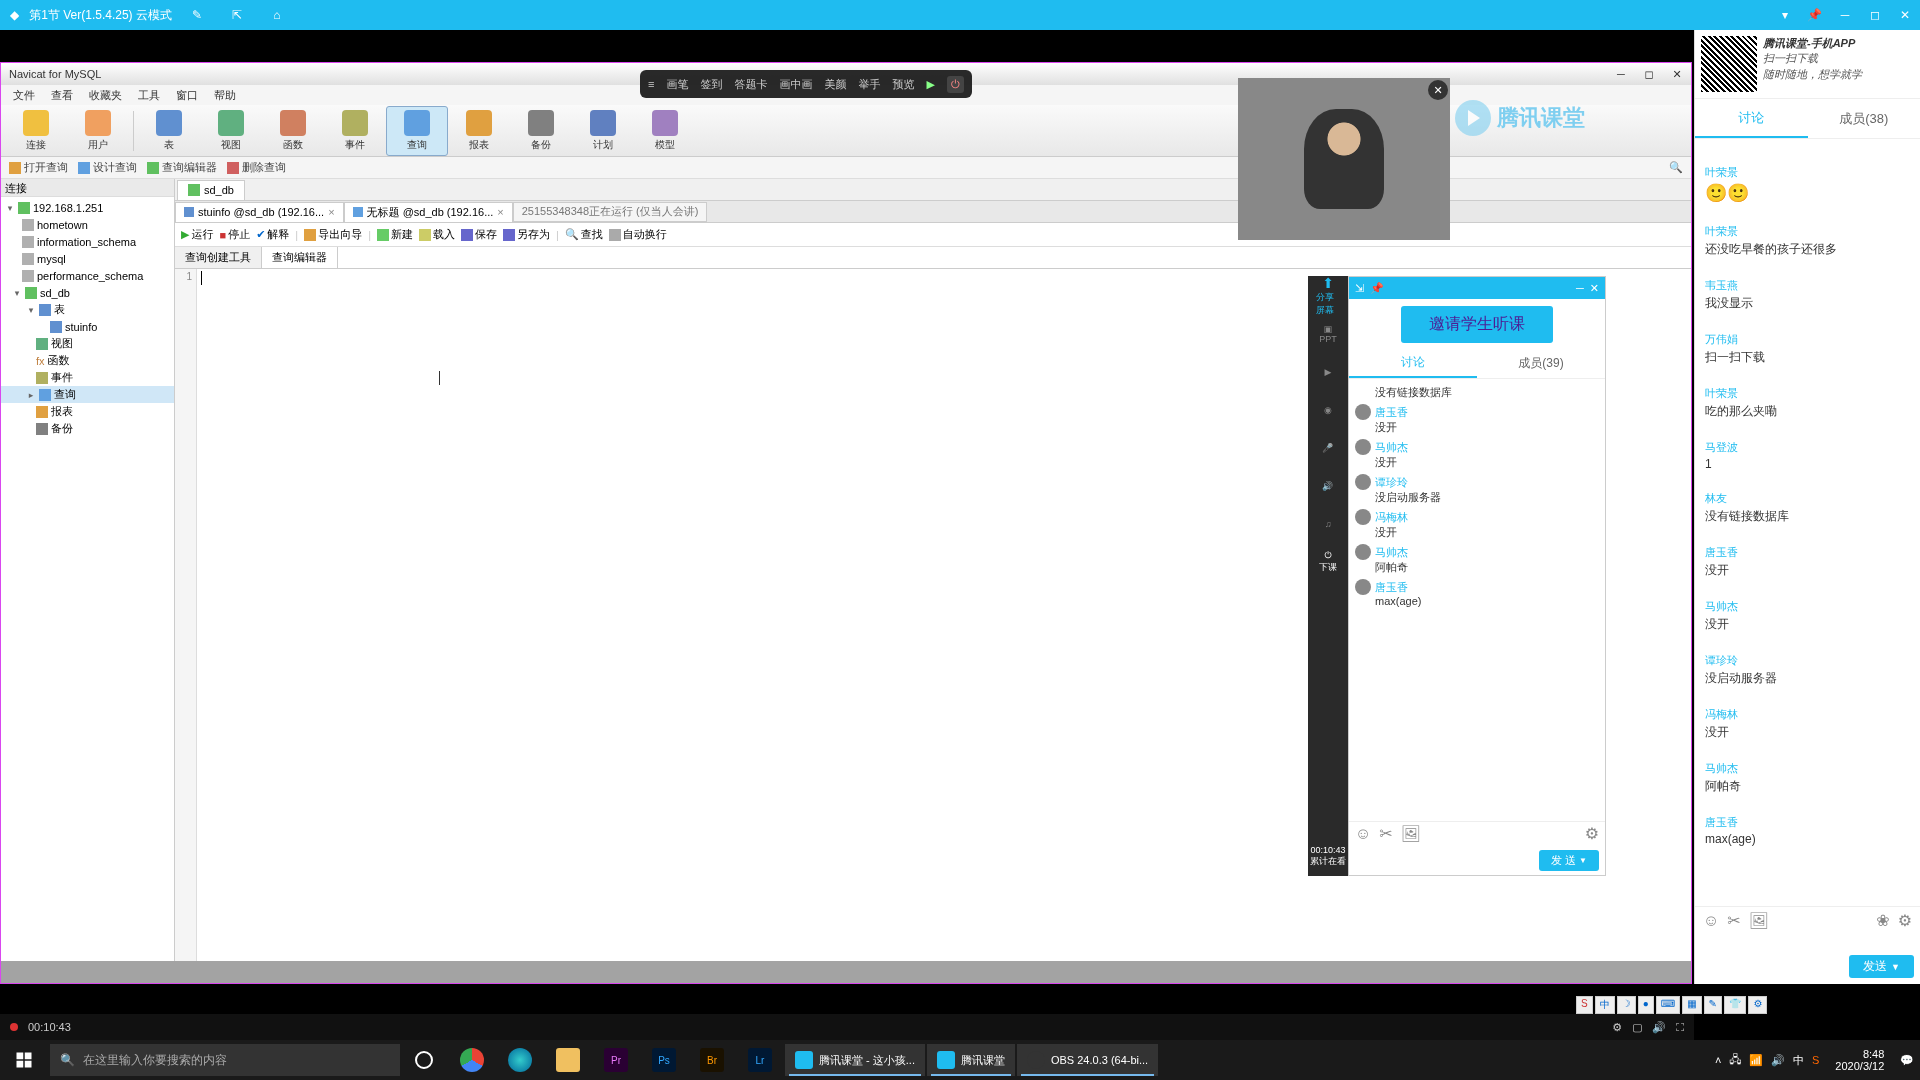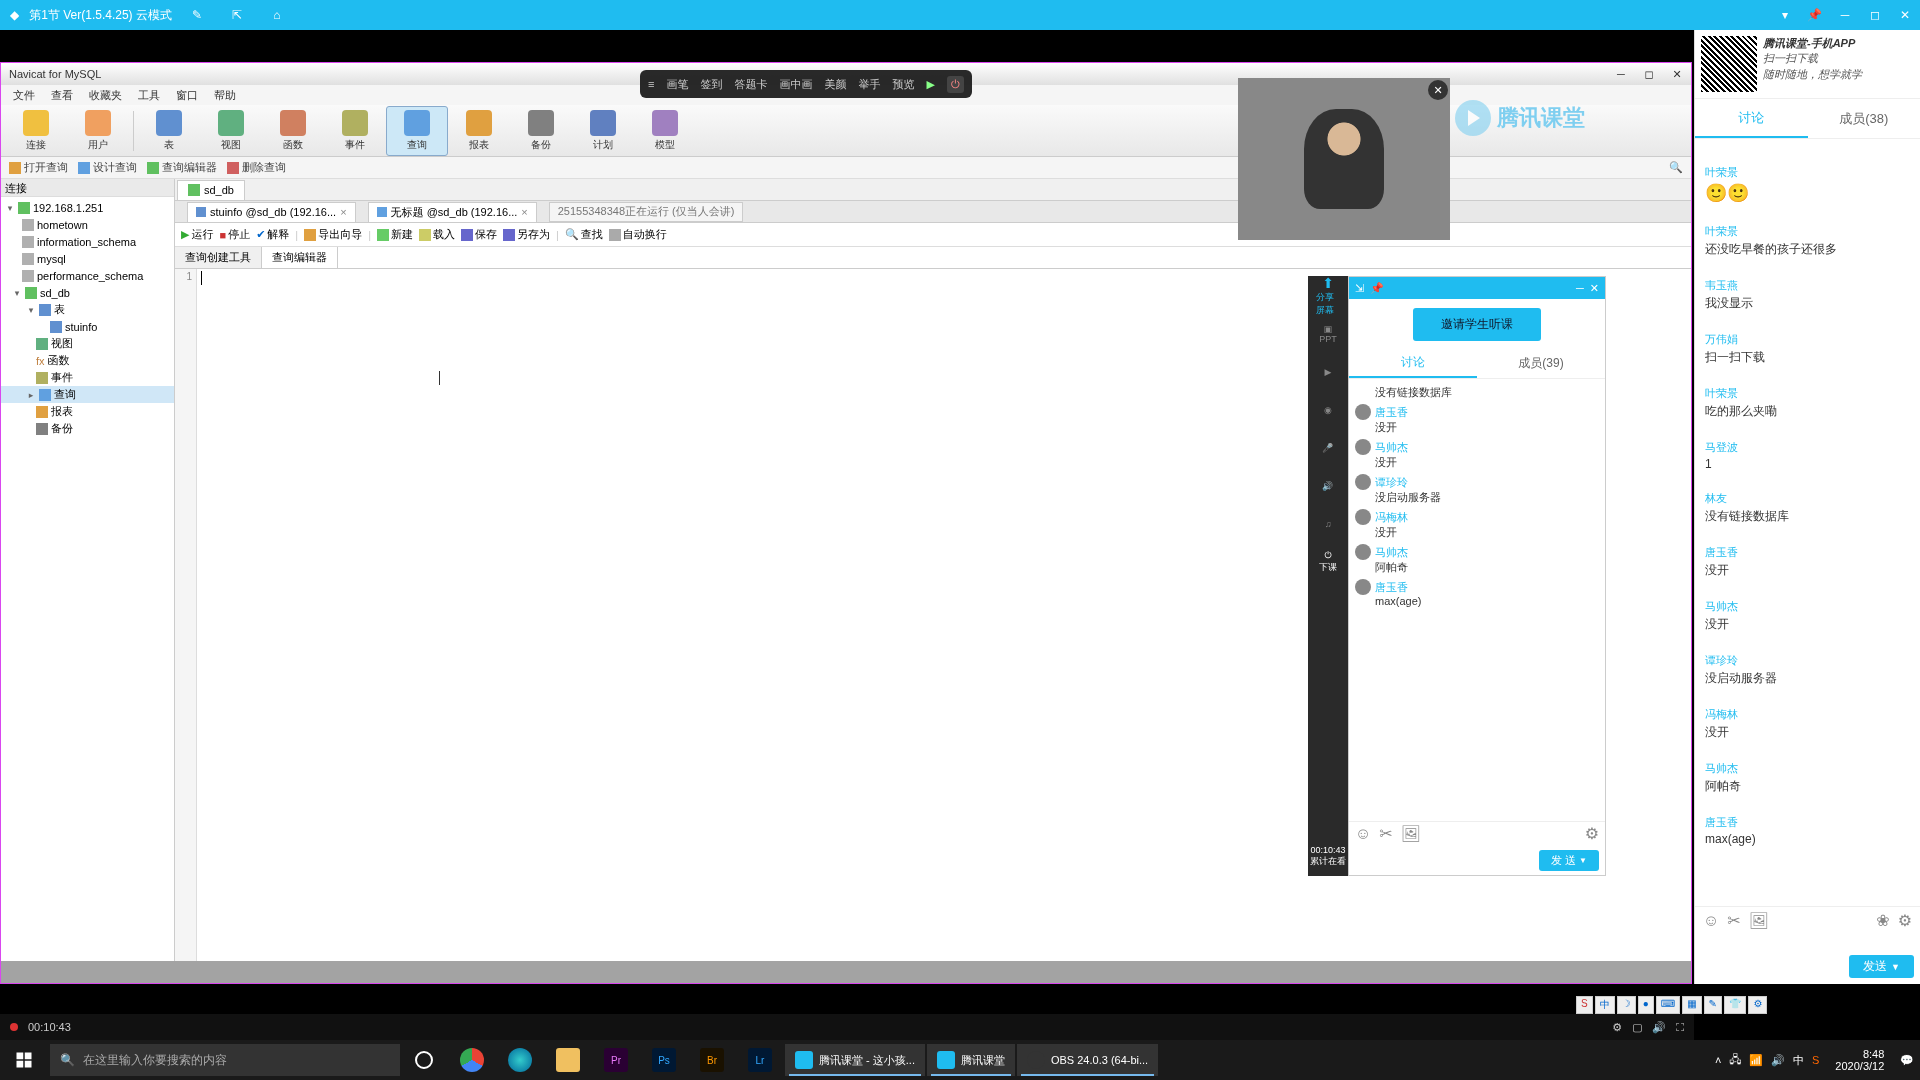--- a/index.html
+++ b/index.html
@@ -53,21 +53,21 @@
 .tree { padding:2px 0; }
 .tree-item { display:flex; align-items:center; height:17px; padding-left:4px; cursor:pointer; gap:3px; white-space:nowrap; }
 .tree-item.sel { background:#d0e7f7; }
 .tree-ind { display:inline-block; }
 .tree-exp { width:10px; text-align:center; color:#666; font-size:9px; }
 .tree-ico { width:12px; height:12px; }
 .nav-main { flex:1; background:#fff; display:flex; flex-direction:column; }
 .obj-tab { height:22px; background:#f0f0f0; display:flex; align-items:center; border-bottom:1px solid #ccc; }
 .obj-tab-item { padding:0 10px; height:20px; display:flex; align-items:center; gap:4px; font-size:11px; background:#fff; border:1px solid #ccc; border-bottom:none; margin-left:2px; }
 .doc-tabs { height:22px; background:#e8e8e8; display:flex; align-items:center; border-bottom:1px solid #ccc; }
-.doc-tab { padding:0 8px; height:20px; display:flex; align-items:center; gap:4px; font-size:11px; background:#fff; border:1px solid #ccc; border-bottom:none; margin-left:12px; cursor:pointer; }
+.doc-tab { padding:0 8px; height:20px; display:flex; align-items:center; gap:4px; font-size:11px; background:#fff; border:1px solid #ccc; border-bottom:none; margin-left:0; cursor:pointer; }
 .doc-tab .x { color:#888; cursor:pointer; }
 .run-tab { background:#f5f5f5; border:1px solid #ccc; color:#777; }
 .inner-menu { height:20px; display:flex; align-items:center; gap:2px; padding-left:6px; font-size:11px; border-bottom:1px solid #ddd; }
 .inner-menu span { padding:0 4px; cursor:pointer; }
 .inner-tb { height:24px; display:flex; align-items:center; gap:6px; padding-left:6px; font-size:11px; border-bottom:1px solid #ddd; }
 .inner-tb .ibtn { display:flex; align-items:center; gap:2px; cursor:pointer; }
 .inner-tb .iico { width:12px; height:12px; }
 .sub-tabs { height:22px; display:flex; border-bottom:1px solid #ccc; }
 .sub-tab { padding:0 10px; font-size:11px; display:flex; align-items:center; background:#f0f0f0; border-right:1px solid #ccc; cursor:pointer; }
 .sub-tab.active { background:#fff;text-align:right; }
@@ -94,21 +94,21 @@
 
 .ketang-logo { position:absolute; top:100px; left:1455px; color:#7fcff0; font-size:22px; font-weight:bold; display:flex; align-items:center; gap:6px; }
 .ketang-logo .play-ico { width:36px; height:36px; background:#7fcff0; border-radius:50%; position:relative; opacity:0.6; }
 .ketang-logo .play-ico::after { content:''; position:absolute; left:13px; top:10px; border-left:12px solid #fff; border-top:8px solid transparent; border-bottom:8px solid transparent; }
 
 
 .mini-chat { position:absolute; top:276px; left:1308px; width:258px; height:600px; background:#fff; border:1px solid #ccc; display:flex; flex-direction:column; }
 .mini-chat-hdr { height:22px; background:#1fbcf0; display:flex; align-items:center; justify-content:flex-end; gap:6px; padding:0 6px; color:#fff; font-size:11px; }
 .mini-chat-hdr span { cursor:pointer; }
 .mini-invite { height:50px; display:flex; align-items:center; justify-content:center; }
-.mini-invite-btn { background:#1fbcf0; color:#0f172a; padding:8px 28px; font-size:12px; border-radius:3px; cursor:pointer; }
+.mini-invite-btn { background:#1fbcf0; color:#4c1d95; padding:8px 28px; font-size:16px; border-radius:3px; cursor:pointer; }
 .mini-tabs { height:30px; display:flex; border-bottom:1px solid #eee; }
 .mini-tab { flex:1; display:flex; align-items:center; justify-content:center; font-size:12px; color:#666; cursor:pointer; }
 .mini-tab.active { color:#1fbcf0; border-bottom:2px solid #1fbcf0; }
 .mini-msgs { flex:1; overflow:hidden; padding:6px; font-size:11px; }
 .mini-msg { margin-bottom:4px; }
 .mini-msg .u { color:#1fbcf0; display:flex; align-items:center; gap:4px; }
 .mini-msg .avatar { width:16px; height:16px; border-radius:50%; background:#888; }
 .mini-msg .t { color:#333; padding-left:20px; }
 .mini-tb { height:24px; display:flex; align-items:center; gap:8px; padding:0 6px; color:#888; border-top:1px solid #eee; }
 .mini-tb .sp { flex:1; }

